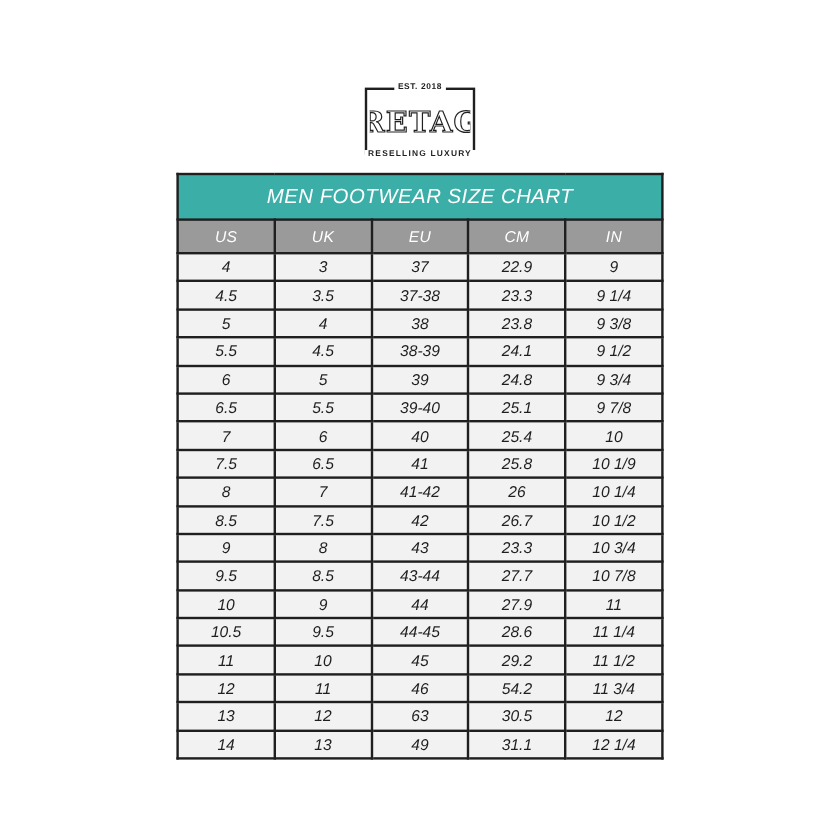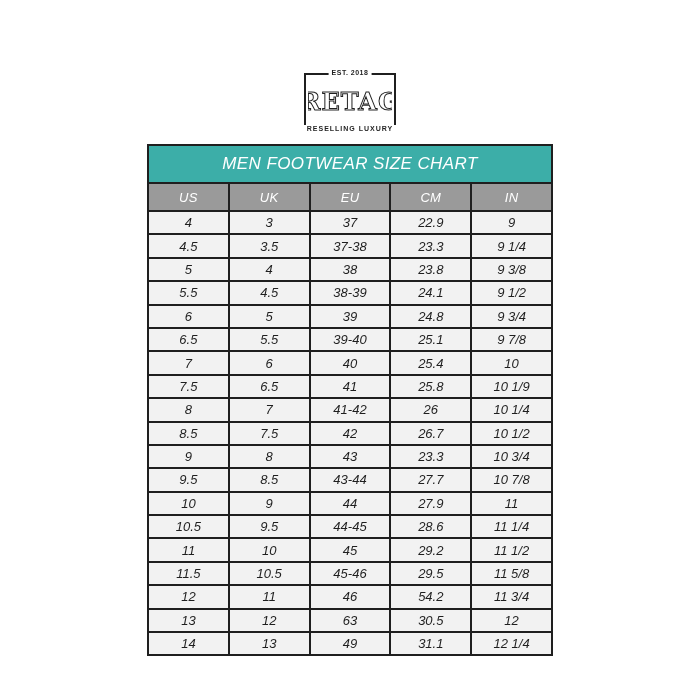--- a/index.html
+++ b/index.html
@@ -222,27 +222,20 @@
           <td>11 1/4</td>
         </tr>
         <tr>
           <td>11</td>
           <td>10</td>
           <td>45</td>
           <td>29.2</td>
           <td>11 1/2</td>
         </tr>
         <tr>
-          <td>11.5</td>
-          <td>10.5</td>
-          <td>45-46</td>
-          <td>29.5</td>
-          <td>11 5/8</td>
-        </tr>
-        <tr>
           <td>12</td>
           <td>11</td>
           <td>46</td>
           <td>54.2</td>
           <td>11 3/4</td>
         </tr>
         <tr>
           <td>13</td>
           <td>12</td>
           <td>63</td>

